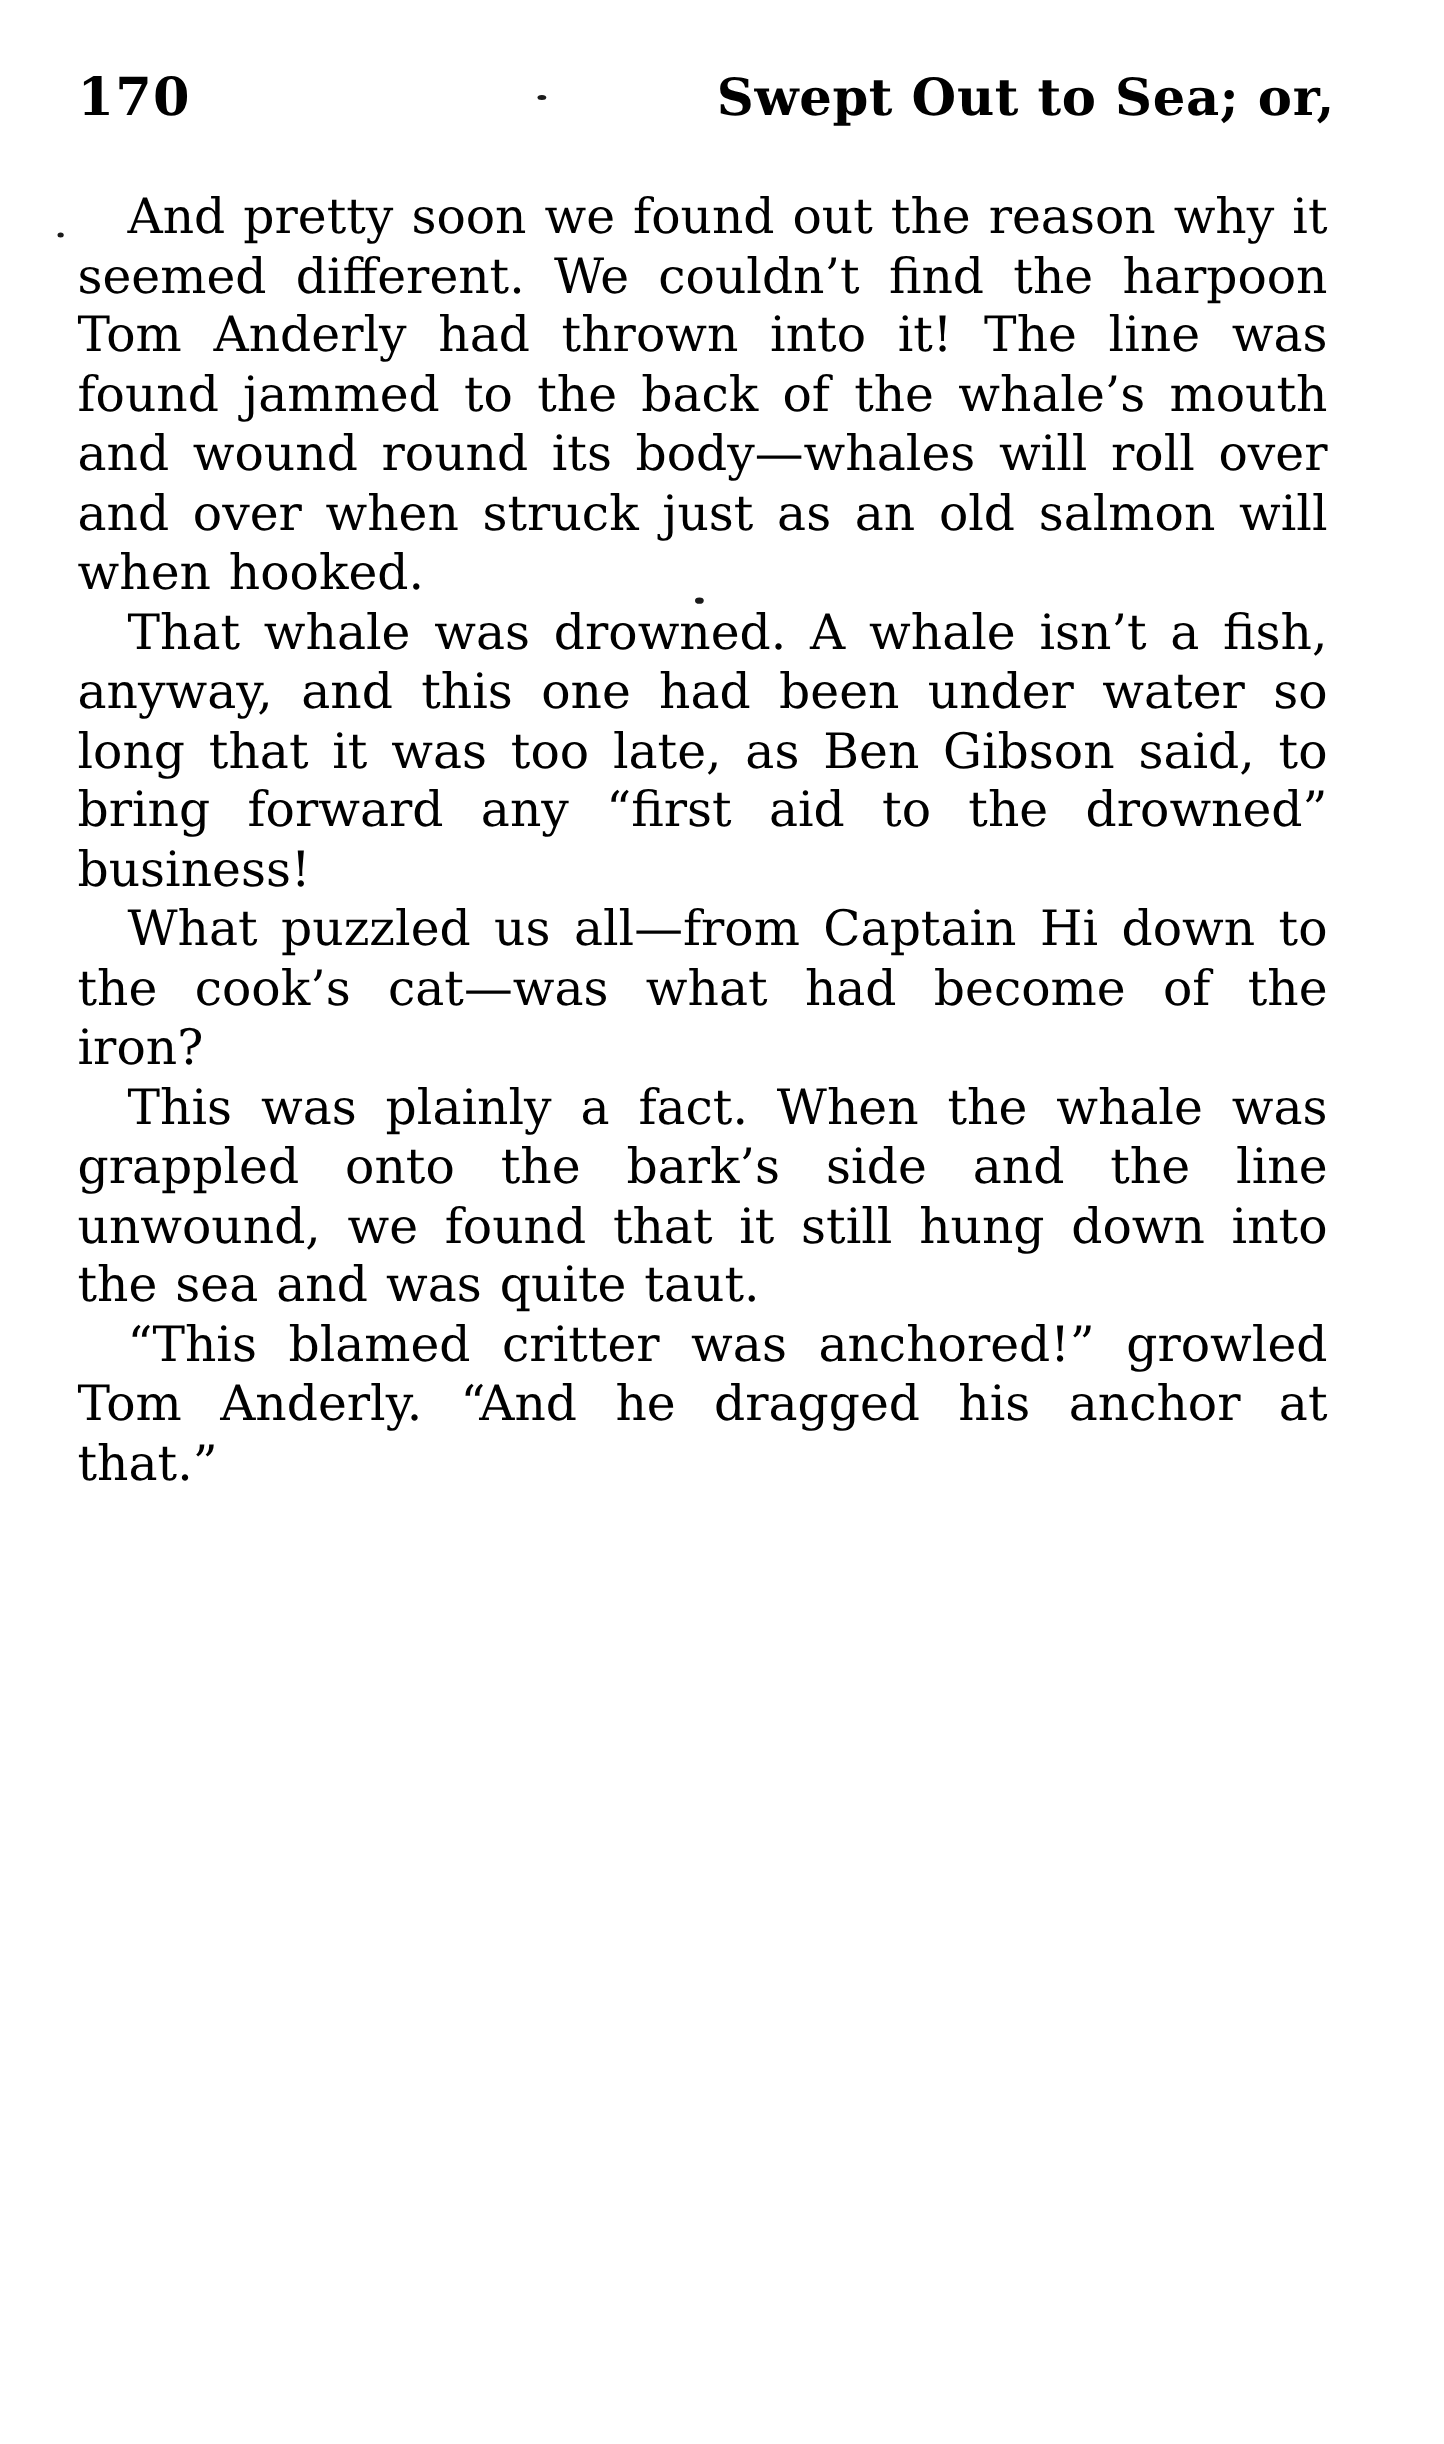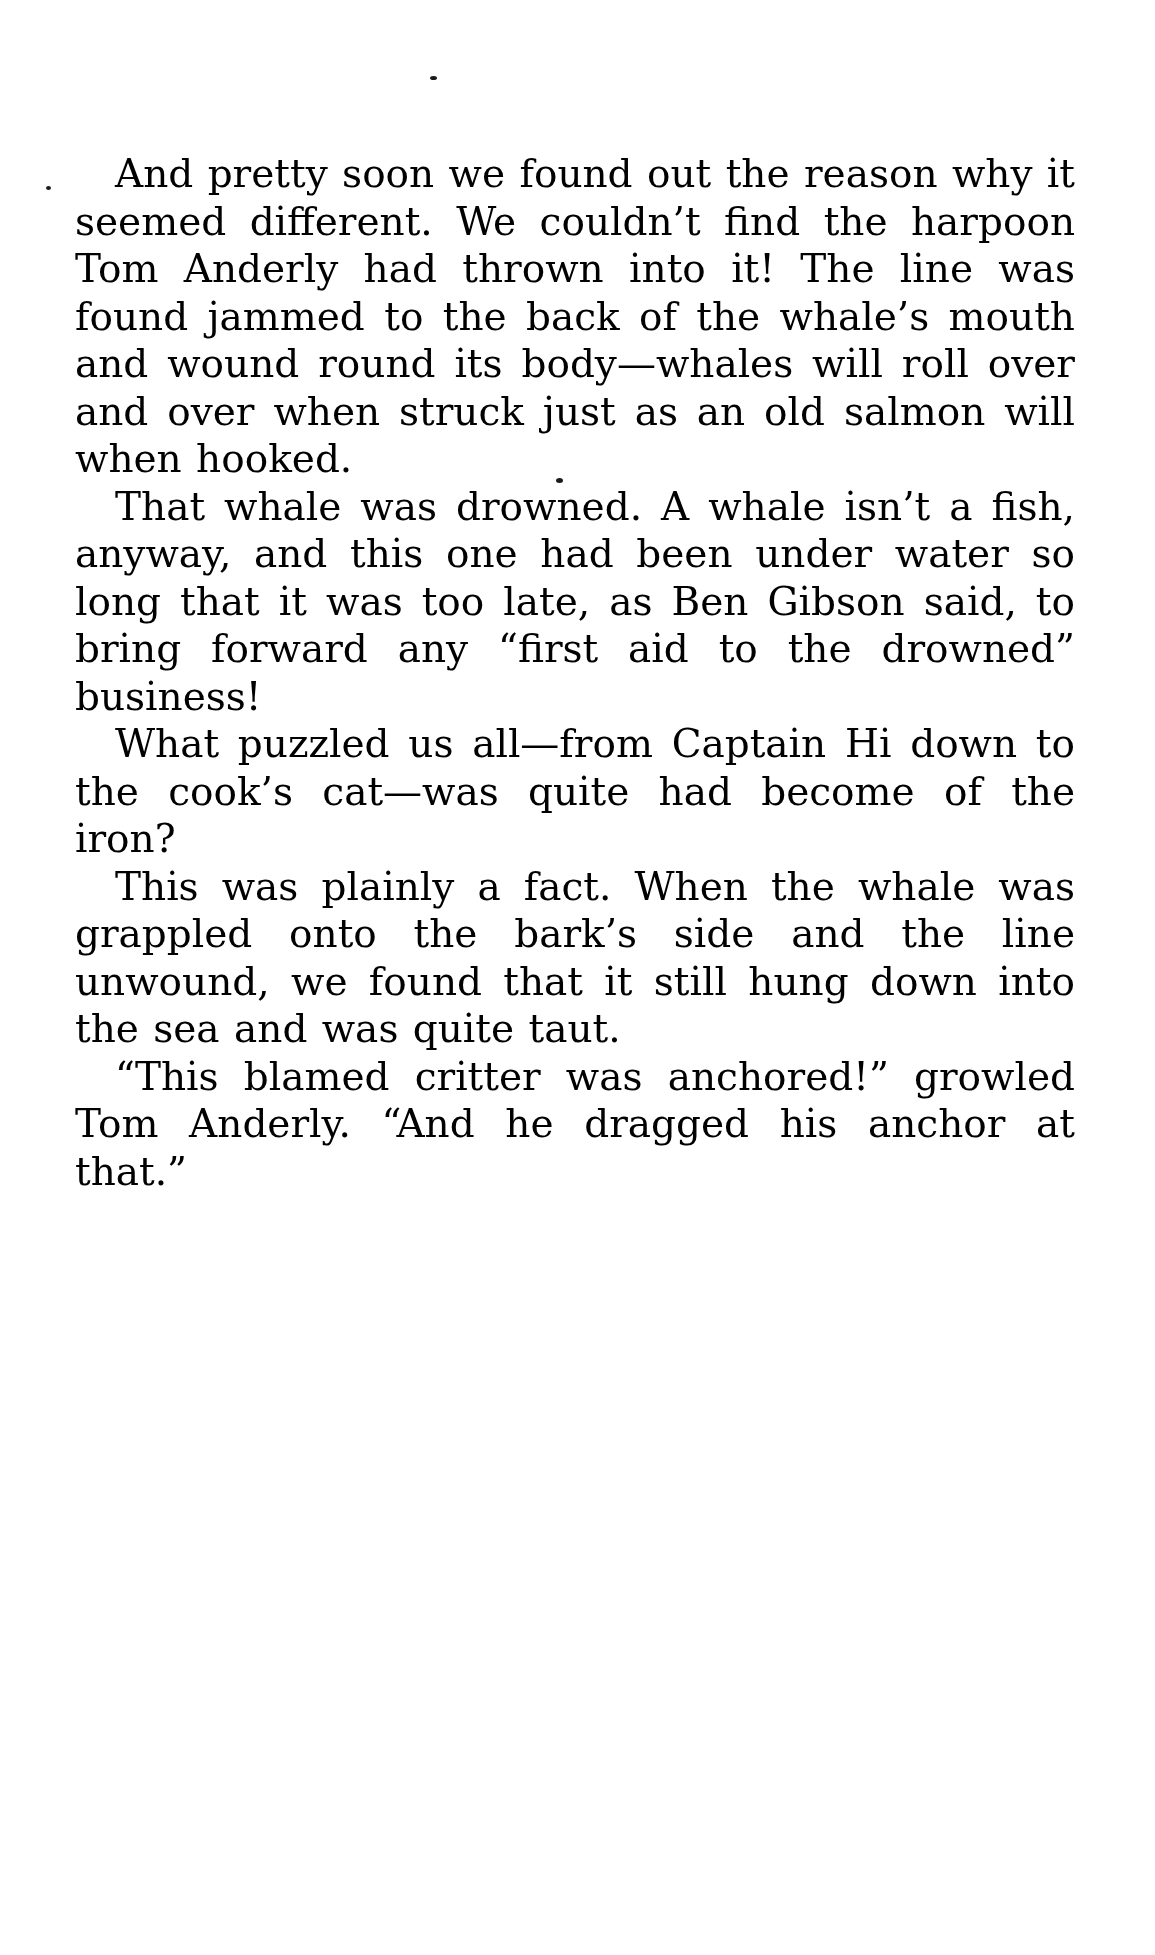--- a/index.html
+++ b/index.html
@@ -39,21 +39,20 @@
   }
   .body-text {
     position: absolute;
     top: 150px;
     left: 62px;
     width: 1000px;
     font-size: 39px;
     line-height: 47.5px;
     text-align: justify;
     word-spacing: 2px;
-    margin-left: 13px;
   }
   .body-text p {
     margin: 0;
     padding: 0;
     text-indent: 40px;
   }
   .body-text p.continues {
     text-align-last: justify;
   }
   .scan-speck {
@@ -63,26 +62,30 @@
   }
   .speck-header { left: 430px; top: 76px; width: 7px; height: 4px; }
   .speck-hooked { left: 556px; top: 478px; width: 7px; height: 5px; }
   .speck-margin { left: 46px; top: 186px; width: 5px; height: 4px; }
 </style>
 </head>
 <body>
 
 <div class="page">
 
+  <div class="running-header">
+    <span class="page-number">170</span>
+    <span class="running-title">Swept Out to Sea; or,</span>
+  </div>
 
   <span class="scan-speck speck-header"></span>
   <span class="scan-speck speck-margin"></span>
   <span class="scan-speck speck-hooked"></span>
 
   <div class="body-text">
     <p>And pretty soon we found out the reason why it seemed different.  We couldn’t find the harpoon Tom Anderly had thrown into it!  The line was found jammed to the back of the whale’s mouth and wound round its body—whales will roll over and over when struck just as an old salmon will when hooked.</p>
     <p>That whale was drowned.  A whale isn’t a fish, anyway, and this one had been under water so long that it was too late, as Ben Gibson said, to bring forward any “first aid to the drowned” business!</p>
-    <p>What puzzled us all—from Captain Hi down to the cook’s cat—was quite had become of the iron?</p>
+    <p>What puzzled us all—from Captain Hi down to the cook’s cat—was what had become of the iron?</p>
     <p>This was plainly a fact.  When the whale was grappled onto the bark’s side and the line unwound, we found that it still hung down into the sea and was quite taut.</p>
     <p>“This blamed critter was anchored!” growled Tom Anderly.  “And he dragged his anchor at that.”</p>
   </div>
 
 </div>
 
 </body></html>

